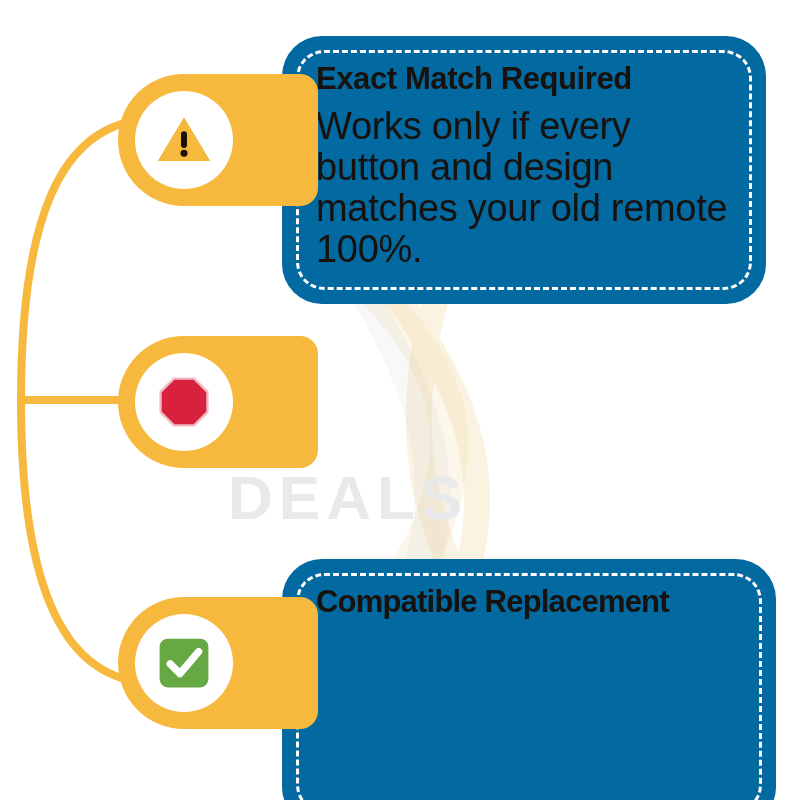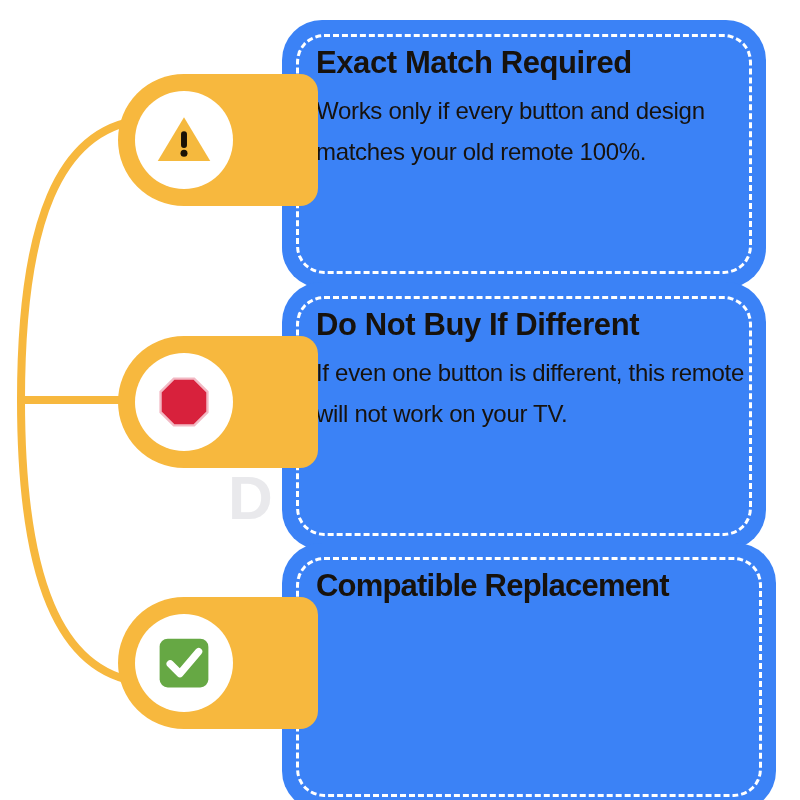--- a/index.html
+++ b/index.html
@@ -56,24 +56,24 @@
     width: 800px;
     z-index: 2;
   }
   .row-1 { top: 20px;  height: 250px; }
   .row-2 { top: 282px; height: 250px; }
   .row-3 { top: 543px; height: 250px; }
 
   
   .card {
     position: absolute;
-    top: 0;
+    top: 16px;
     left: 282px;
     height: 268px;
-    background: #3b82f6;
+    background: #0369a1;
     border-radius: 40px;
     box-sizing: border-box;
   }
   .card-1 { width: 484px; }
   .card-2 { width: 484px; }
   .card-3 { width: 494px; }
   .card-dash {
     position: absolute;
     left: 14px;
     top: 14px;
@@ -96,21 +96,21 @@
     line-height: 38px;
     color: #17120d;
     letter-spacing: -0.4px;
     margin: 0 0 8px 0;
     white-space: nowrap;
   }
   .card-3 .card-title { letter-spacing: -0.8px; }
   .card-body {
     font-family: "Liberation Sans", sans-serif;
     font-weight: normal;
-    font-size: 24px;
+    font-size: 38px;
     line-height: 41px;
     color: #17120d;
     letter-spacing: -0.3px;
     margin: 0;
   }
 
   
   .badge {
     position: absolute;
     left: 118px;
@@ -200,27 +200,20 @@
         <svg class="ico-warning" viewBox="0 0 64 64">
           <path d="M32 6 L62 56 H2 Z" fill="#f5b93e"></path>
           <rect x="28.6" y="22" width="6.8" height="19" rx="3.4" fill="#1a1206"></rect>
           <circle cx="32" cy="47" r="4" fill="#1a1206"></circle>
         </svg>
       </div>
     </div>
   </div>
 
   <div class="row row-2">
-    <div class="card card-2">
-      <div class="card-dash"></div>
-      <div class="card-text">
-        <p class="card-title">Do Not Buy If Different</p>
-        <p class="card-body">If even one button is different, this remote will not work on your TV.</p>
-      </div>
-    </div>
     <div class="badge">
       <div class="badge-tab"></div>
       <div class="badge-circle"></div>
       <div class="badge-icon">
         <svg class="ico-stop" viewBox="0 0 64 64">
           <polygon points="19,2 45,2 62,19 62,45 45,62 19,62 2,45 2,19" fill="#d8213c" stroke="#f2b9c4" stroke-width="3"></polygon>
         </svg>
       </div>
     </div>
   </div>

